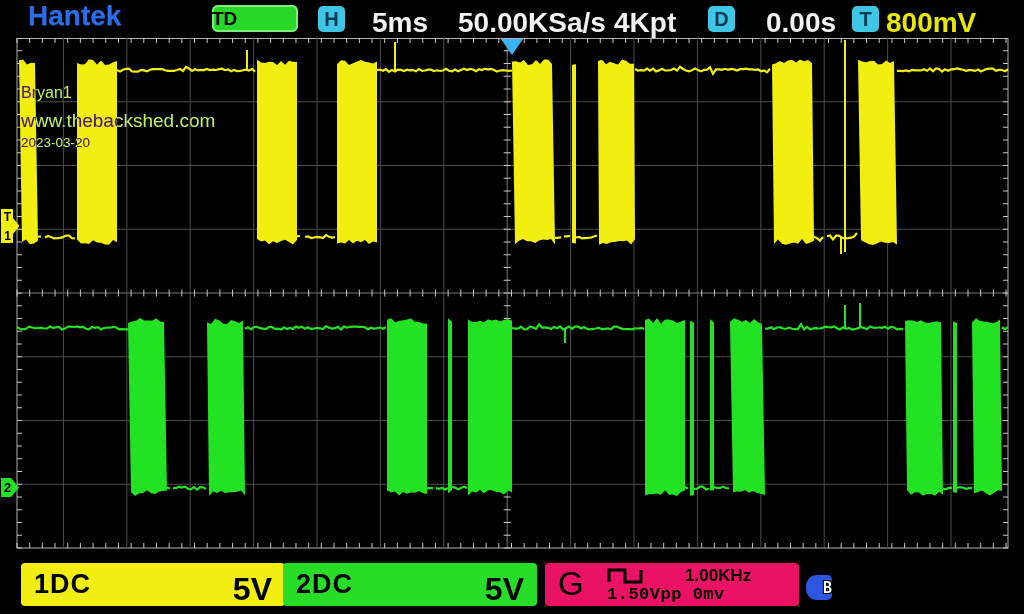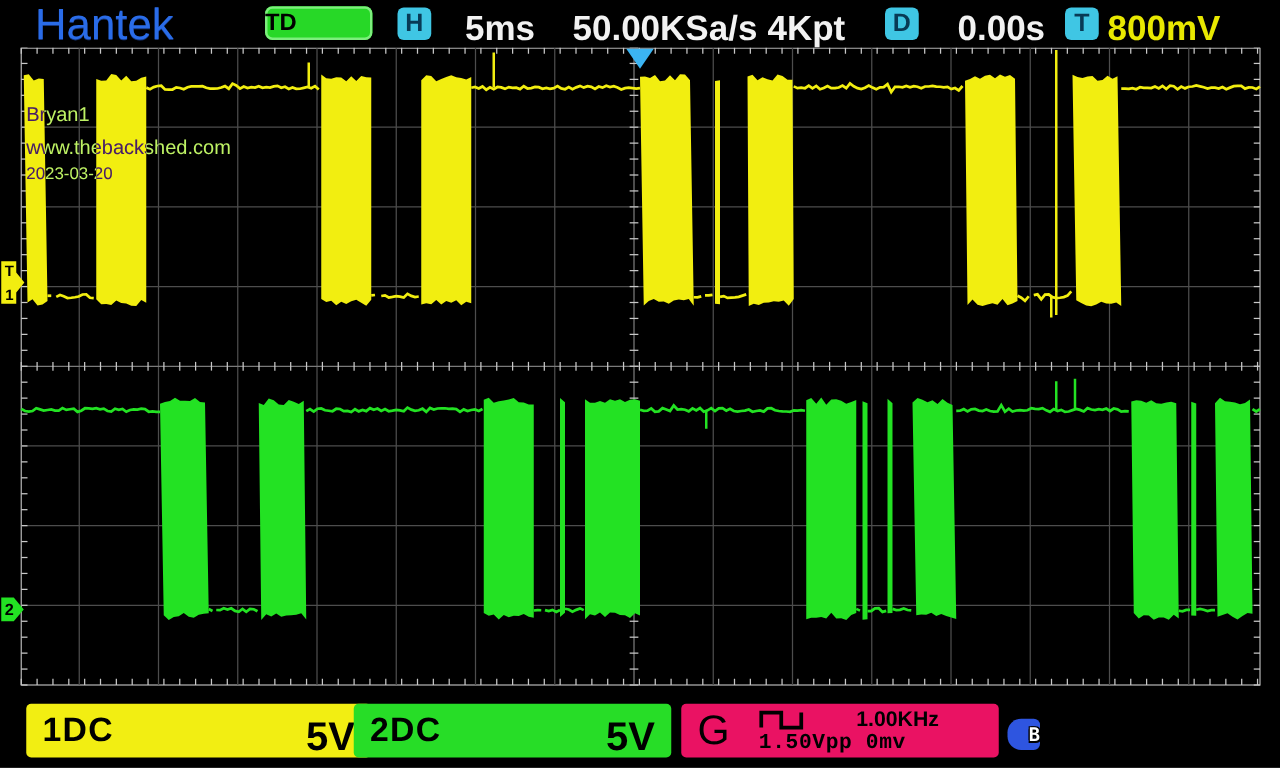--- a/index.html
+++ b/index.html
@@ -1,42 +1,42 @@
 <!DOCTYPE html>
 <html><head>
 <meta charset="utf-8">
 <style>
   html,body{margin:0;padding:0;background:#000;}
   body{width:1024px;height:614px;position:relative;overflow:hidden;
        font-family:"Liberation Sans", sans-serif;}
 
   
   .hdr{position:absolute;left:0;top:0;width:1024px;height:38px;background:#000;z-index:30;}
-  .logo{position:absolute;left:28px;top:0px;font-size:35px;font-weight:normal;
+  .logo{position:absolute;left:28px;top:0px;font-size:28px;font-weight:bold;
         letter-spacing:0px;color:#2a6ce8;text-shadow:0 1px 0 #16377e;}
   .btn-td{position:absolute;left:212px;top:5px;width:86px;height:27px;background:#27d827;
           border-radius:6px;box-shadow:inset 0 0 0 2px #7dee7d;color:#000;font-weight:bold;
           font-size:19px;text-align:left;line-height:27px;}
   .ico{position:absolute;top:6px;width:27px;height:26px;background:#3fc6e4;border-radius:5px;
        color:#083a55;font-weight:bold;font-size:20px;text-align:center;line-height:26px;}
   .htxt{position:absolute;top:7px;color:#f2f2f2;font-weight:bold;font-size:28px;white-space:nowrap;}
 
   
   .wm{position:absolute;left:21px;top:84px;z-index:10;color:#bef264;
       mix-blend-mode:exclusion;pointer-events:none;}
   .wm .l1{font-size:16px;margin-bottom:8px;}
-  .wm .l2{font-size:16px;margin-bottom:3px;}
+  .wm .l2{font-size:19px;margin-bottom:3px;}
   .wm .l3{font-size:13.5px;}
 
   
   #plot{position:absolute;left:0;top:0;z-index:1;}
 
   
   .fbox{position:absolute;top:563px;height:43px;border-radius:4px;color:#000;z-index:30;}
-  #f1{left:21px;width:264px;background:#f2ee12;padding-left:12px;}
+  #f1{left:21px;width:264px;background:#f2ee12;}
   #f2{left:283px;width:254px;background:#27dd27;}
   #fg{left:545px;width:254px;background:#ea1263;}
   .ch-label{position:absolute;left:13px;top:6px;font-size:27px;font-weight:bold;letter-spacing:1px;}
   .ch-scale{position:absolute;right:13px;top:8px;font-size:32px;font-weight:600;}
   .g-label{position:absolute;left:13px;top:2px;font-size:33px;font-weight:500;}
   .g-wave{position:absolute;left:62px;top:5px;}
   .g-freq{position:absolute;left:130px;top:3px;font-size:17px;font-weight:bold;margin-left:10px;}
   .g-amp{position:absolute;left:62px;top:22px;font-size:17px;font-weight:bold;letter-spacing:0.5px;font-family:Liberation Mono, monospace;}
   #usb{position:absolute;left:806px;top:575px;width:26px;height:25px;background:#2e55e0;
        border-radius:11px 5px 5px 11px;z-index:30;}

